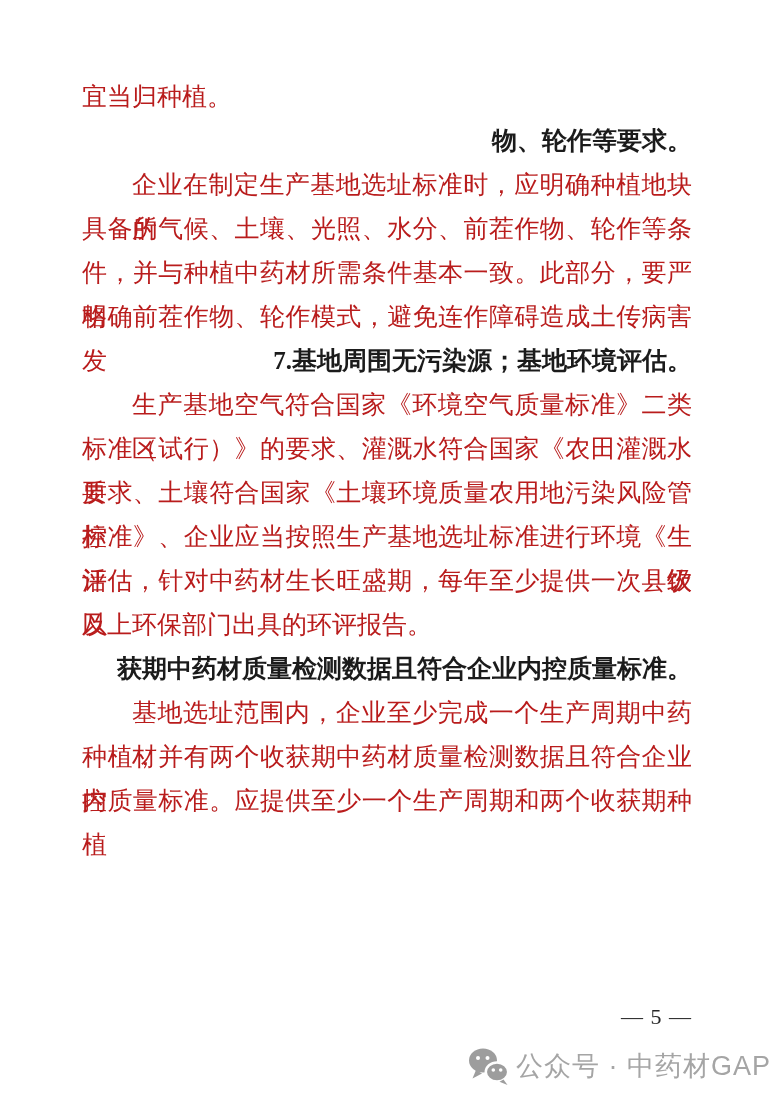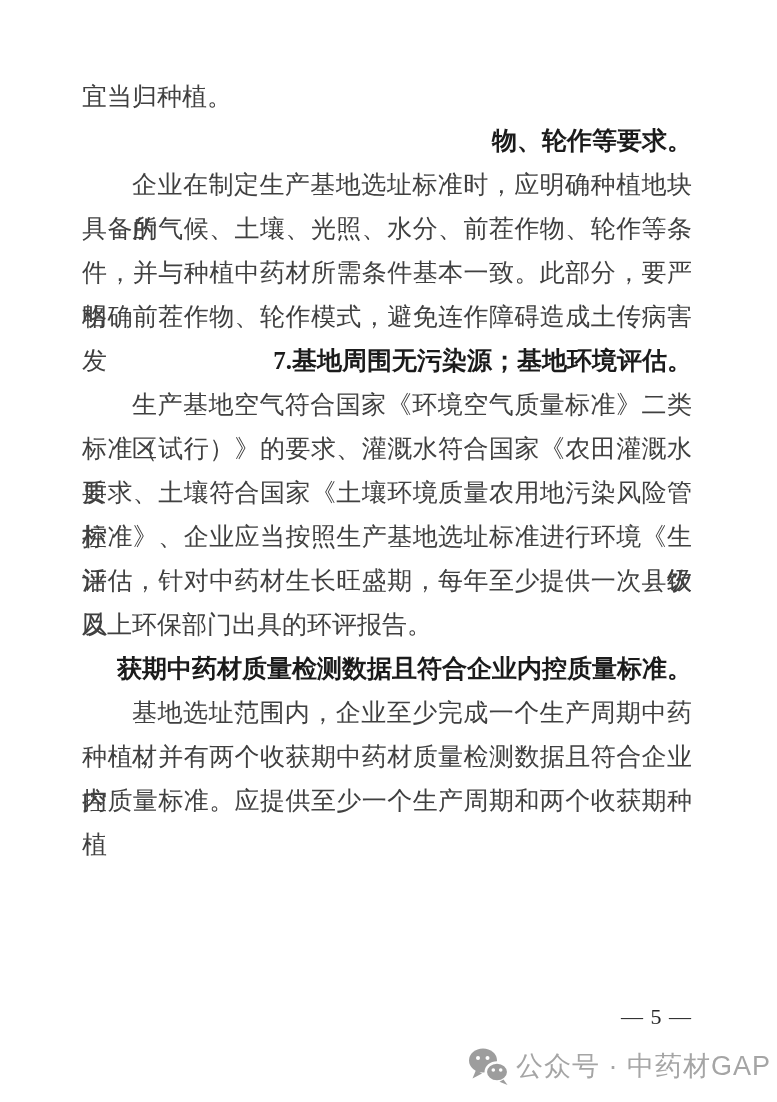--- a/index.html
+++ b/index.html
@@ -12,21 +12,21 @@
     overflow:hidden;
   }
   .content{
     position:absolute;
     left:82px;top:75px;width:610px;
   }
   .line{
     height:44px;
     line-height:44px;
     font-size:25px;
-    color:#404040;
+    color:#b91c1c;
     white-space:nowrap;
   }
   .line.fill{
     white-space:normal;
     text-align:justify;
     text-align-last:justify;
   }
   .line.indent{padding-left:50px;}
   .line.bold{font-weight:bold;color:#1b1b1b;text-align:right;}
   .pageno{

